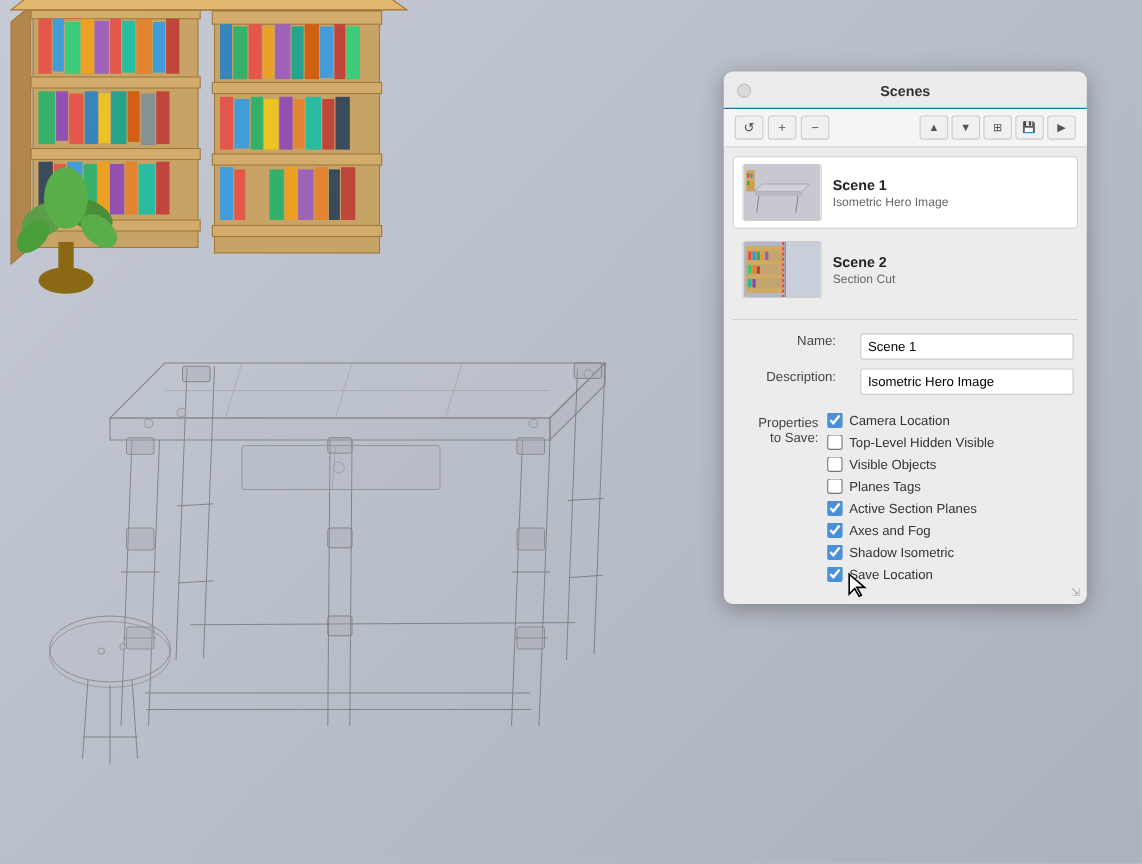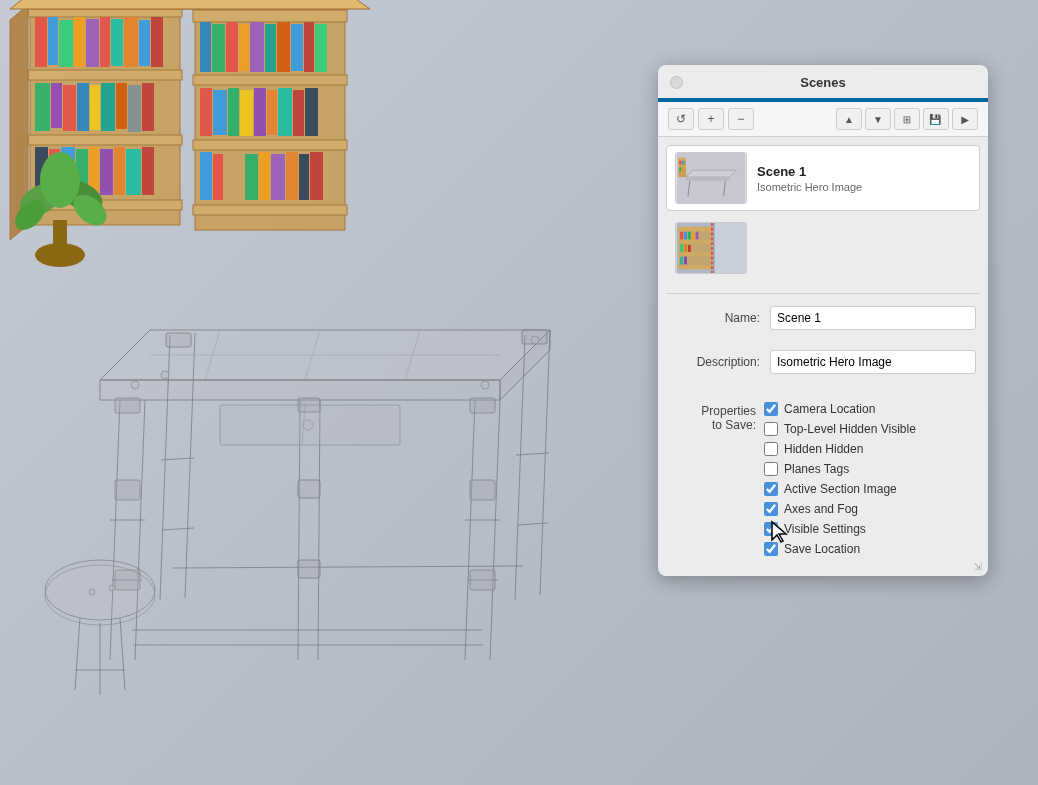--- a/index.html
+++ b/index.html
@@ -32,21 +32,21 @@
       box-shadow: 0 4px 20px rgba(0,0,0,0.3);
       padding-bottom: 16px;
     }
 
     .panel-titlebar {
       display: flex;
       align-items: center;
       justify-content: center;
       padding: 10px 12px 8px;
       position: relative;
-      border-bottom: 4px solid #0369a1;
+      border-bottom: 1px solid #0369a1;
     }
 
     .panel-close-btn {
       position: absolute;
       left: 12px;
       width: 13px;
       height: 13px;
       border-radius: 50%;
       background: #d9d9d9;
       border: 1px solid #c0c0c0;
@@ -149,23 +149,23 @@
       margin: 4px 8px;
     }
 
     
     .properties {
       padding: 8px 12px;
     }
 
     .prop-row {
       display: flex;
-      align-items: center;
-      margin-bottom: 20px;
-      gap: 10px;
+      align-items: flex-start;
+      margin-bottom: 8px;
+      gap: 22px;
     }
 
     .prop-label {
       font-size: 12px;
       color: #444;
       text-align: right;
       min-width: 90px;
     }
 
     .prop-input {
@@ -533,73 +533,77 @@
           <rect x="12" y="23" width="3" height="7" fill="#c0392b"></rect>
           <rect x="4" y="35" width="3" height="8" fill="#1abc9c"></rect>
           <rect x="8" y="35" width="3" height="8" fill="#8e44ad"></rect>
 
           <line x1="37" y1="0" x2="37" y2="52" stroke="#e74c3c" stroke-width="2" stroke-dasharray="3,2"></line>
 
           <rect x="39" y="0" width="33" height="52" fill="#d8dde8" opacity="0.6"></rect>
           <line x1="39" y1="0" x2="39" y2="52" stroke="#888" stroke-width="1"></line>
         </svg>
       </div>
+      <div class="scene-info">
+        <div class="scene-name">Scene 2</div>
+        <div class="scene-desc">Section Cut</div>
+      </div>
     </div>
   </div>
 
   <div class="divider"></div>
 
   <div class="properties">
     <div class="prop-row">
       <span class="prop-label">Name:</span>
       <input class="prop-input" type="text" value="Scene 1" style="">
     </div>
     <div class="prop-row">
       <span class="prop-label">Description:</span>
       <input class="prop-input" type="text" value="Isometric Hero Image" style="">
     </div>
   </div>
 
-  <div class="props-save-row" style="padding: 0 12px; display: flex; align-items: flex-start;">
+  <div class="props-save-row" style="padding: 0 0; display: flex; align-items: flex-start;">
     <div class="props-save-label">Properties<br>to Save:</div>
     <div class="checkboxes-container">
 
       <div class="cb-row">
         <input type="checkbox" id="cb_camera" checked="" style="">
         <label class="cb-label" for="cb_camera">Camera Location</label>
       </div>
 
       <div class="cb-row">
         <input type="checkbox" id="cb_hidden_geo" style="">
         <label class="cb-label" for="cb_hidden_geo">Top-Level Hidden Visible</label>
       </div>
 
       <div class="cb-row">
         <input type="checkbox" id="cb_hidden_obj" style="">
-        <label class="cb-label" for="cb_hidden_obj">Hidden Hidden</label>
+        <label class="cb-label" for="cb_hidden_obj">Visible Objects</label>
       </div>
 
       <div class="cb-row">
         <input type="checkbox" id="cb_visible_tags" style="">
         <label class="cb-label" for="cb_visible_tags">Planes Tags</label>
       </div>
 
       <div class="cb-row">
         <input type="checkbox" id="cb_section" checked="" style="">
-        <label class="cb-label" for="cb_section">Active Section Image</label>
+        <label class="cb-label" for="cb_section">Active Section Planes</label>
       </div>
 
       <div class="cb-row">
         <input type="checkbox" id="cb_style_fog" checked="" style="">
         <label class="cb-label" for="cb_style_fog">Axes and Fog</label>
       </div>
 
       <div class="cb-row">
         <input type="checkbox" id="cb_shadow" checked="" style="">
-        <label class="cb-label" for="cb_shadow">Visible Settings</label>
+        <label class="cb-label" for="cb_shadow">Shadow Isometric</label>
       </div>
 
       <div class="cb-row">
         <input type="checkbox" id="cb_axes" checked="" style="">
         <label class="cb-label" for="cb_axes">Save Location</label>
       </div>
 
     </div>
   </div>
 

